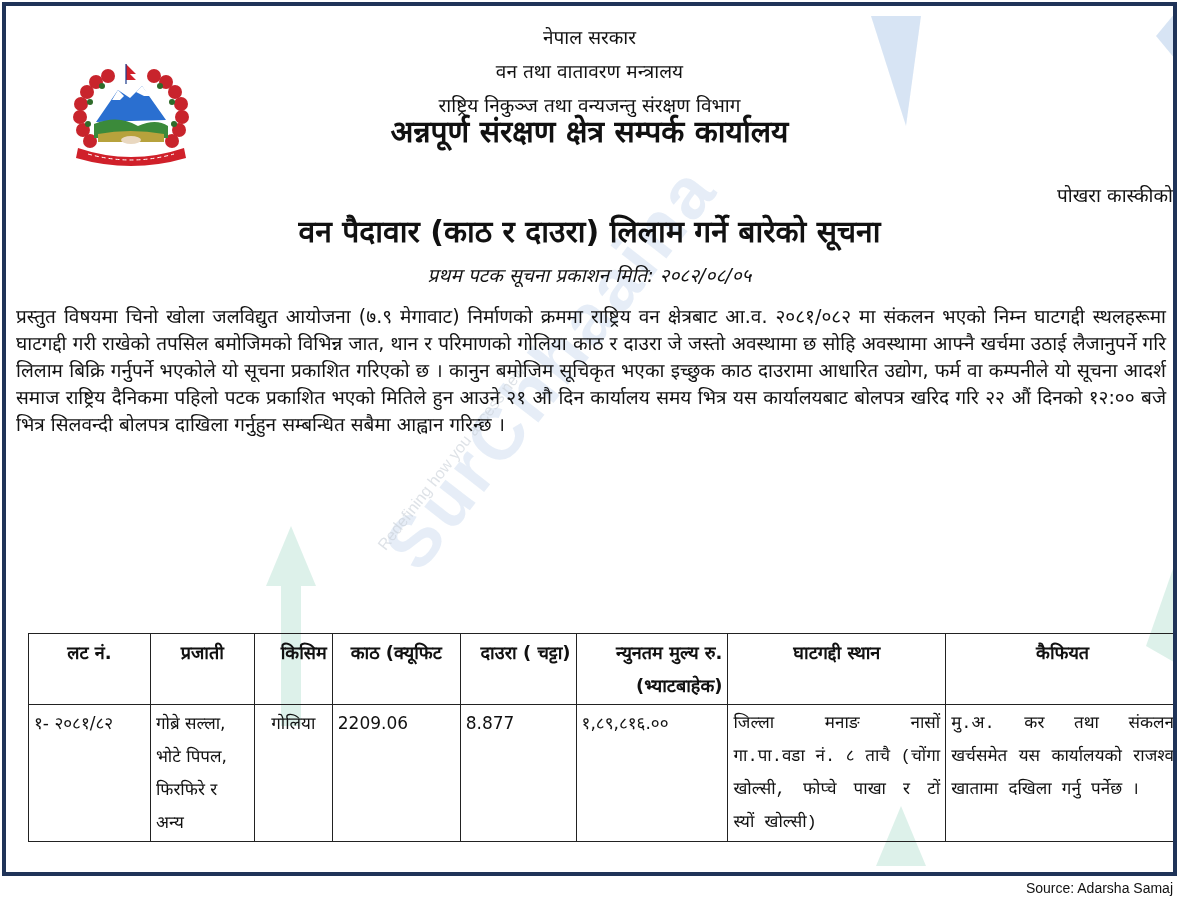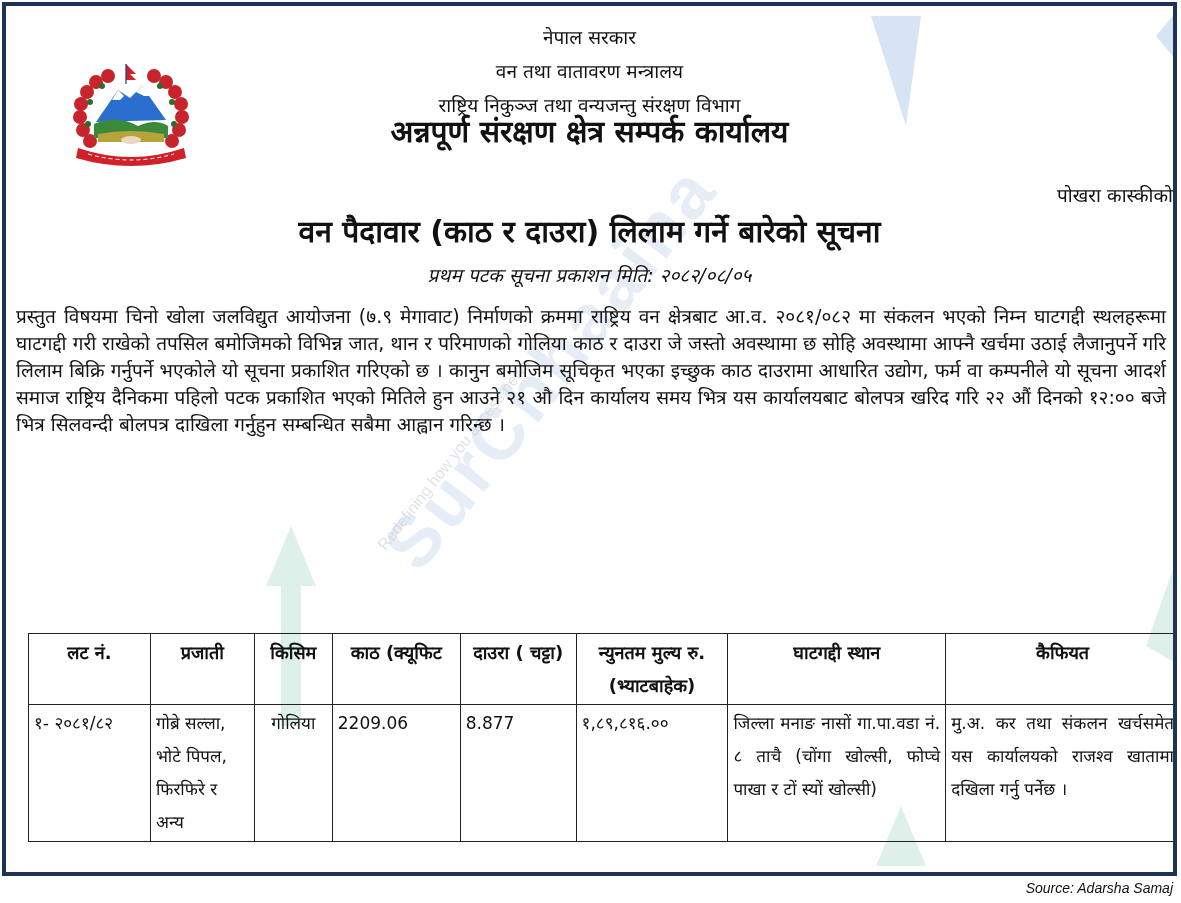--- a/index.html
+++ b/index.html
@@ -41,30 +41,30 @@
   .section-title { position: absolute; left: 10px; top: 584px; font-size: 21px; }
 
   table.items {
     position: absolute; left: 10px; top: 627px; width: 1152px;
     border-collapse: collapse; font-size: 17px; background: transparent; margin-left: 12px;
   }
   table.items th, table.items td {
     border: 1.5px solid #222; vertical-align: top; padding: 2px 5px; line-height: 33px;
   }
   table.items th { font-weight: bold; text-align: center; height: 60px; font-size: 18px; }
-  table.items th.left { text-align: center; }
+  table.items th.left { text-align: right; }
   table.items td { height: 130px; }
-  td.just { text-align: justify; text-align-last: left; }
+  td.just { text-align: justify; text-align-last: left; font-family: Liberation Mono, monospace; }
   td.center { text-align: center; }
 
   .footer-text { position: absolute; left: 10px; top: 832px; font-size: 19px; white-space: nowrap; }
 
   .source {
     position: absolute; right: 8px; top: 880px; font-family: "Liberation Sans", sans-serif;
-    font-style: italic; font-size: 14px; color: #111;
+    font-size: 14px; color: #111;
   }
 </style>
 </head>
 <body>
 
 <div class="frame">
 
   <svg class="wm-arrow" style="left:860px;top:10px" width="60" height="110" viewBox="0 0 60 110">
       <polygon points="5,0 55,0 40,110" fill="#8fb4e0"></polygon>
     </svg>

